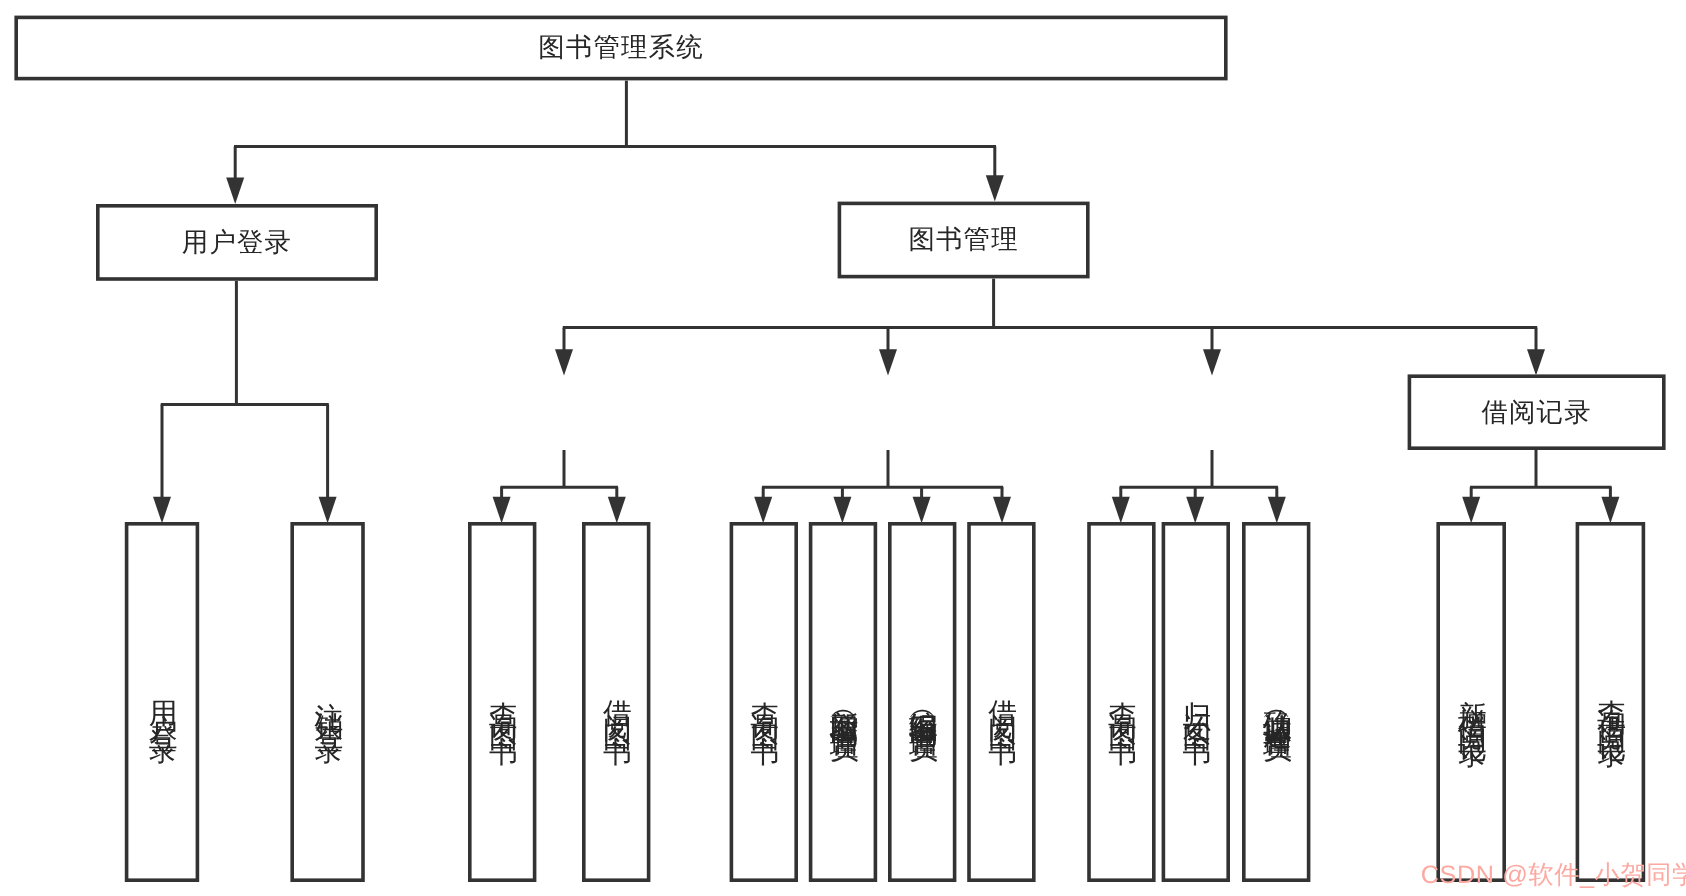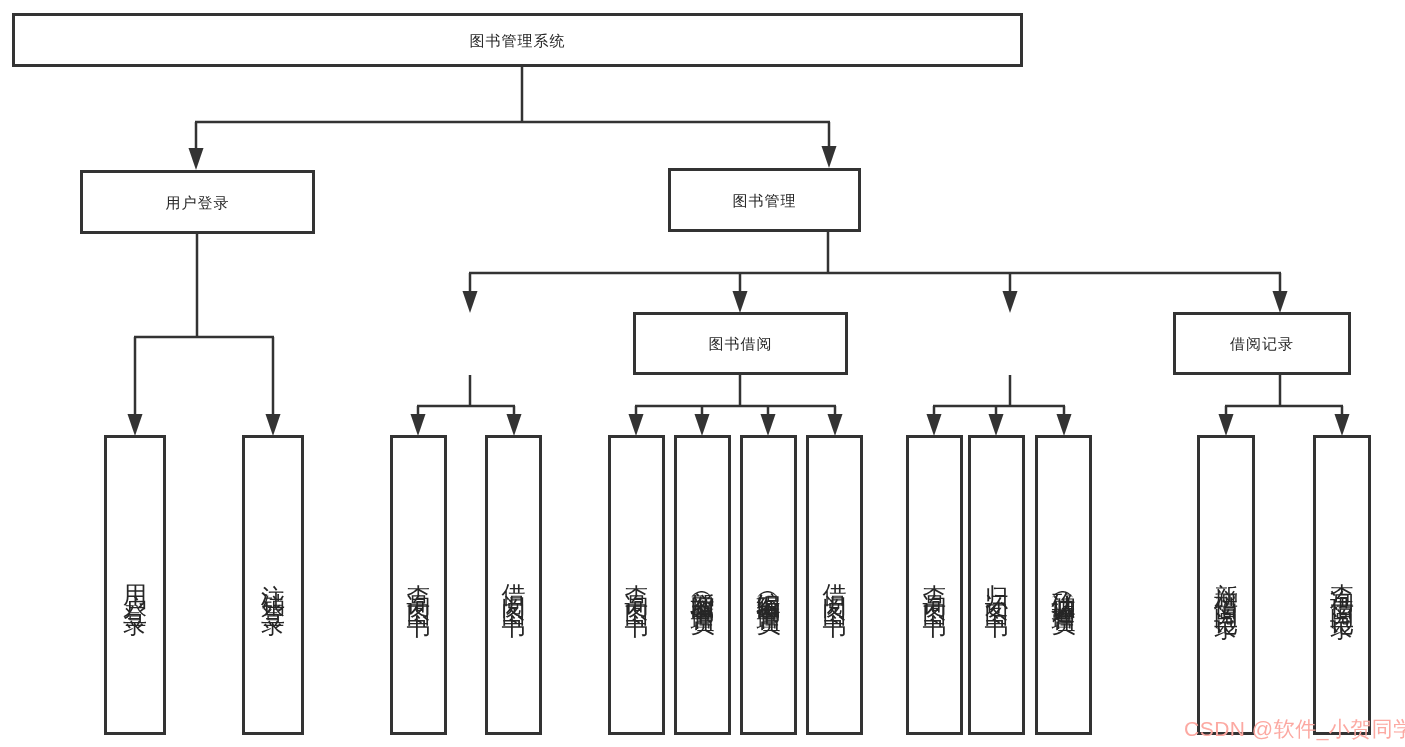--- a/index.html
+++ b/index.html
@@ -20,21 +20,21 @@
   }
   .connectors{position:absolute;left:0;top:0;width:1405px;height:747px;z-index:1;}
   .connectors line{stroke:var(--line);stroke-width:2.5;}
   .connectors polygon{fill:var(--line);stroke:none;}
   .box{
     position:absolute;
     box-sizing:border-box;
     background:var(--background);
     border:3px solid var(--border);
     display:flex;align-items:center;justify-content:center;
-    font-size:15px;letter-spacing:1px;line-height:1;
+    font-size:22px;letter-spacing:1px;line-height:1;
     z-index:2;white-space:nowrap;
   }
   .leaf{
     writing-mode:vertical-lr;
     text-orientation:mixed;
     font-size:24px;
     letter-spacing:3px;
     white-space:nowrap;
   }
   .watermark{
@@ -122,24 +122,23 @@
       <line x1="1226" y1="406" x2="1226" y2="416"></line>
       <polygon points="1218.5,414 1233.5,414 1226,436"></polygon>
       <line x1="1342" y1="406" x2="1342" y2="416"></line>
       <polygon points="1334.5,414 1349.5,414 1342,436"></polygon>
     </g>
   </svg>
 
   <div class="box" style="left:12px;top:13px;width:1011px;height:54px">图书管理系统</div>
 
   <div class="box" style="left:80px;top:170px;width:235px;height:64px">用户登录</div>
-  <div class="box" style="left:668px;top:168px;width:193px;height:64px">图书管理</div>
+  <div class="box" style="left:698px;top:168px;width:210px;height:64px">图书管理</div>
 
-  <div class="box" style="left:633px;top:312px;width:215px;height:63px">图书借阅</div>
-  <div class="box" style="left:1173px;top:312px;width:178px;height:63px">借阅记录</div>
+  <div class="box" style="left:1173px;top:312px;width:215px;height:63px">借阅记录</div>
 
   <div class="box leaf" style="left: 104px; top: 435px; width: 62px; height: 300px; letter-spacing: 10px;">用户登录</div>
   <div class="box leaf" style="left: 242px; top: 435px; width: 62px; height: 300px; letter-spacing: 10px;">注销登录</div>
 
   <div class="box leaf" style="left: 390px; top: 435px; width: 57px; height: 300px; letter-spacing: 10px;">查询图书</div>
   <div class="box leaf" style="left: 485px; top: 435px; width: 57px; height: 300px; letter-spacing: 10px;">借阅图书</div>
 
   <div class="box leaf" style="left: 608px; top: 435px; width: 57px; height: 300px; letter-spacing: 10px;">查询图书</div>
   <div class="box leaf" style="left: 674px; top: 435px; width: 57px; height: 300px; letter-spacing: 3px;">新增图书（管理员）</div>
   <div class="box leaf" style="left: 740px; top: 435px; width: 57px; height: 300px; letter-spacing: 3px;">编辑图书（管理员）</div>

